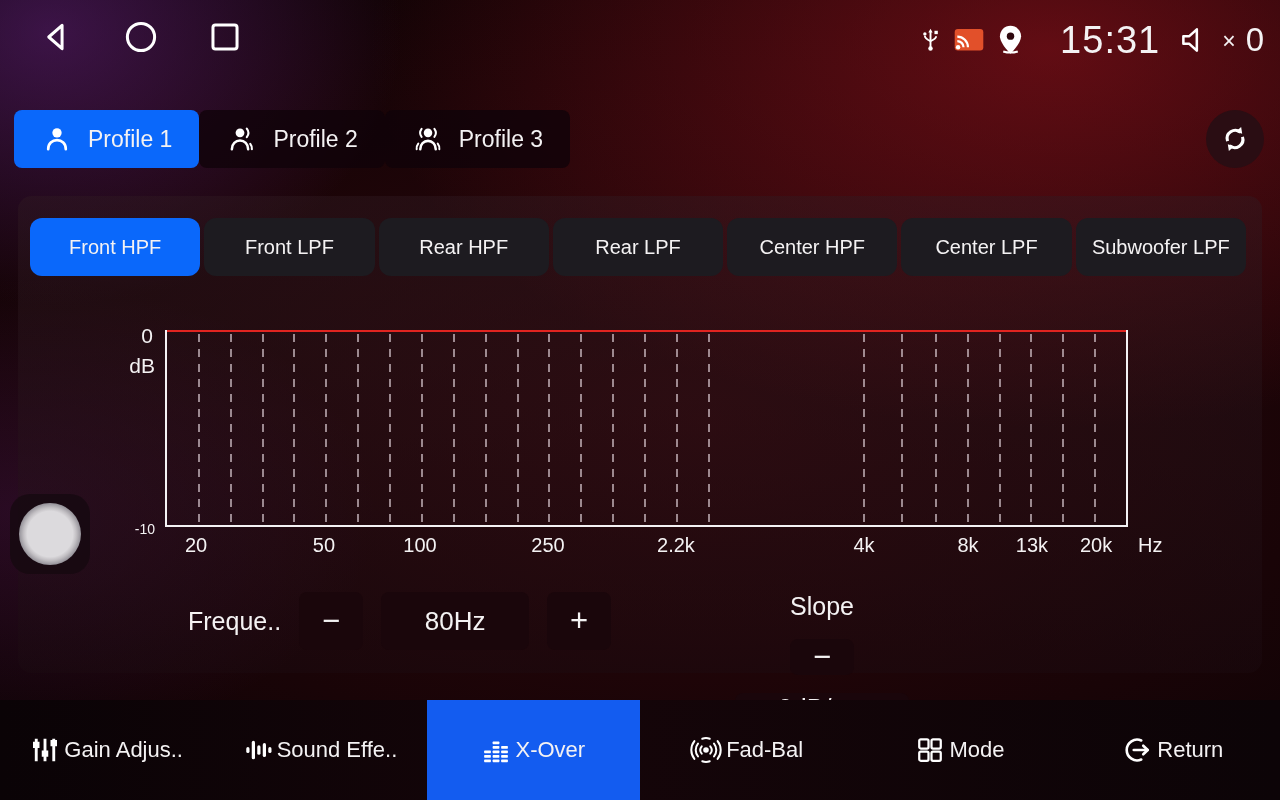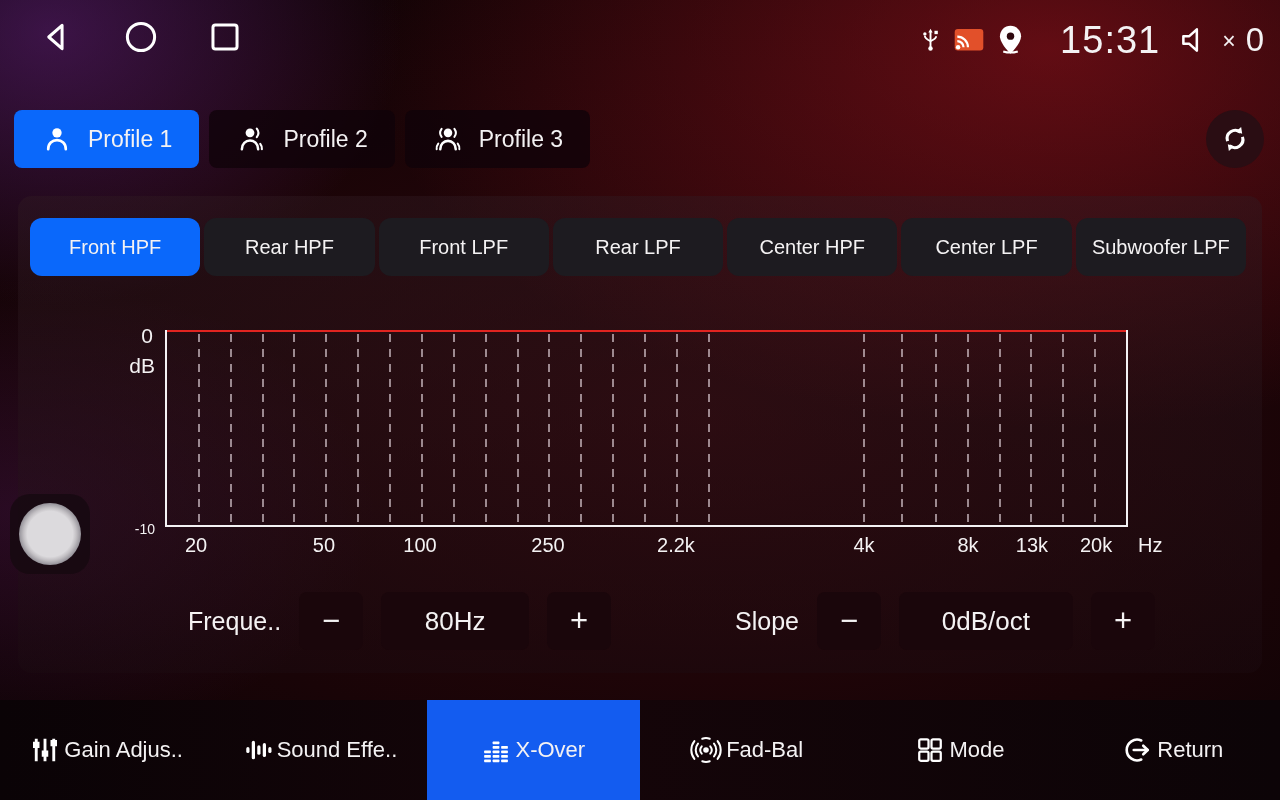--- a/index.html
+++ b/index.html
@@ -16,21 +16,21 @@
   }
   svg{display:block}
   
   .statusbar{position:absolute;top:0;left:0;right:0;height:80px;}
   .navkeys{position:absolute;left:38px;top:18px;display:flex;gap:46px;align-items:center;}
   .status-right{position:absolute;right:16px;top:12px;height:56px;display:flex;align-items:center;gap:9px;}
   .time{font-size:38px;letter-spacing:1px;margin:0 8px 0 24px;}
   .vol-x{font-size:23px;margin:2px 1px 0 2px;}
   .vol-0{font-size:33px;}
   
-  .profilebar{position:absolute;top:110px;left:14px;display:flex;gap:10px;}
+  .profilebar{position:absolute;top:110px;left:14px;display:flex;}
   .profile-btn{height:58px;border-radius:8px;display:flex;align-items:center;gap:15px;padding:0 27px;font-size:23px;background:rgba(16,3,9,0.78);}
   .profile-btn.active{background:#0a68fb;}
   .refresh-btn{position:absolute;top:110px;right:16px;width:58px;height:58px;border-radius:50%;background:#2a0d13;display:flex;align-items:center;justify-content:center;}
   
   .panel{position:absolute;left:18px;top:196px;width:1244px;height:477px;border-radius:14px;
     background:linear-gradient(180deg, rgba(48,27,34,0.42), rgba(28,12,18,0.38));}
   .tabs{position:absolute;left:12px;right:16px;top:22px;display:flex;gap:4px;}
   .tab{flex:1;height:58px;border-radius:12px;background:#1d1b20;display:flex;align-items:center;justify-content:center;font-size:20px;}
   .tab.active{background:#0a68fb;}
   
@@ -46,21 +46,21 @@
   .xlabels{position:absolute;left:0;right:0;top:100%;height:32px;}
   .xlabel{position:absolute;top:7px;transform:translateX(-50%);font-size:20px;white-space:nowrap;}
   .hz{position:absolute;left:calc(100% + 10px);top:calc(100% + 7px);font-size:20px;}
   
   .knob{position:absolute;left:10px;top:494px;width:80px;height:80px;border-radius:20px;background:rgba(22,9,16,0.85);display:flex;align-items:center;justify-content:center;z-index:5;}
   .knob-circle{width:62px;height:62px;border-radius:50%;
     background:radial-gradient(circle at 50% 50%, #dcdadd 0 52%, #c2bfc3 60%, #96939a 70%, #615d63 80%, #3a3540 92%);}
   
   .ctrl-group{position:absolute;top:396px;display:flex;align-items:center;gap:18px;height:58px;}
   .ctrl-freq{left:170px;}
-  .ctrl-slope{left:717px;}
+  .ctrl-slope{left:717px;flex-direction:column;}
   .ctrl-label{font-size:25px;}
   .ctrl-btn{width:64px;height:58px;border-radius:8px;background:#1a060b;font-size:31px;display:flex;align-items:center;justify-content:center;}
   .ctrl-value{min-width:124px;height:58px;border-radius:8px;background:#1a060b;font-size:26px;display:flex;align-items:center;justify-content:center;padding:0 12px;}
   
   .bottomnav{position:absolute;left:0;bottom:0;width:1280px;height:100px;display:flex;
     background:linear-gradient(90deg,#0a0306,#150509 45%,#0c0407);}
   .nav-item{flex:1;display:flex;align-items:center;justify-content:center;gap:4px;font-size:22px;white-space:nowrap;}
   .nav-item.active{background:#135cf0;}
 </style>
 </head>
@@ -146,24 +146,24 @@
   </svg>
 </div>
 
 <div class="panel">
 
   <div class="tabs">
     <div class="tab active">
         <span>Front HPF</span>
       </div>
     <div class="tab">
+        <span>Front LPF</span>
+      </div>
+    <div class="tab">
         <span>Rear HPF</span>
-      </div>
-    <div class="tab">
-        <span>Front LPF</span>
       </div>
     <div class="tab">
         <span>Rear LPF</span>
       </div>
     <div class="tab">
         <span>Center HPF</span>
       </div>
     <div class="tab">
         <span>Center LPF</span>
       </div>

